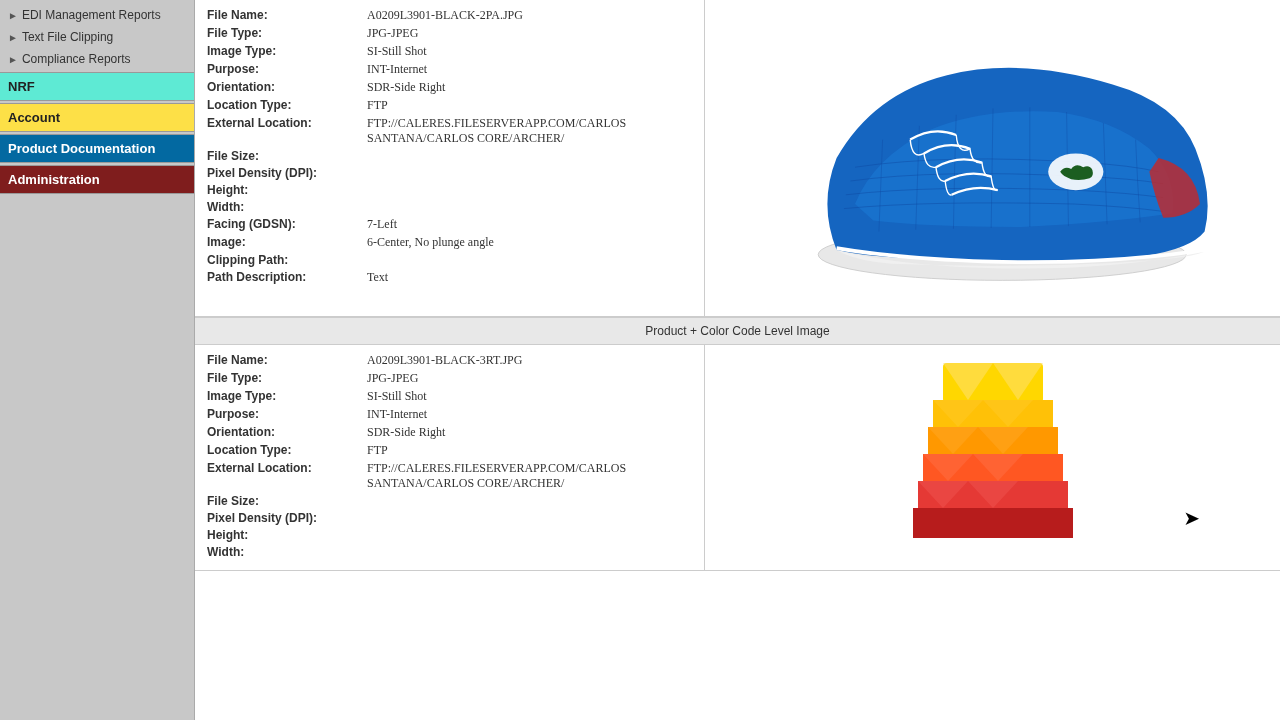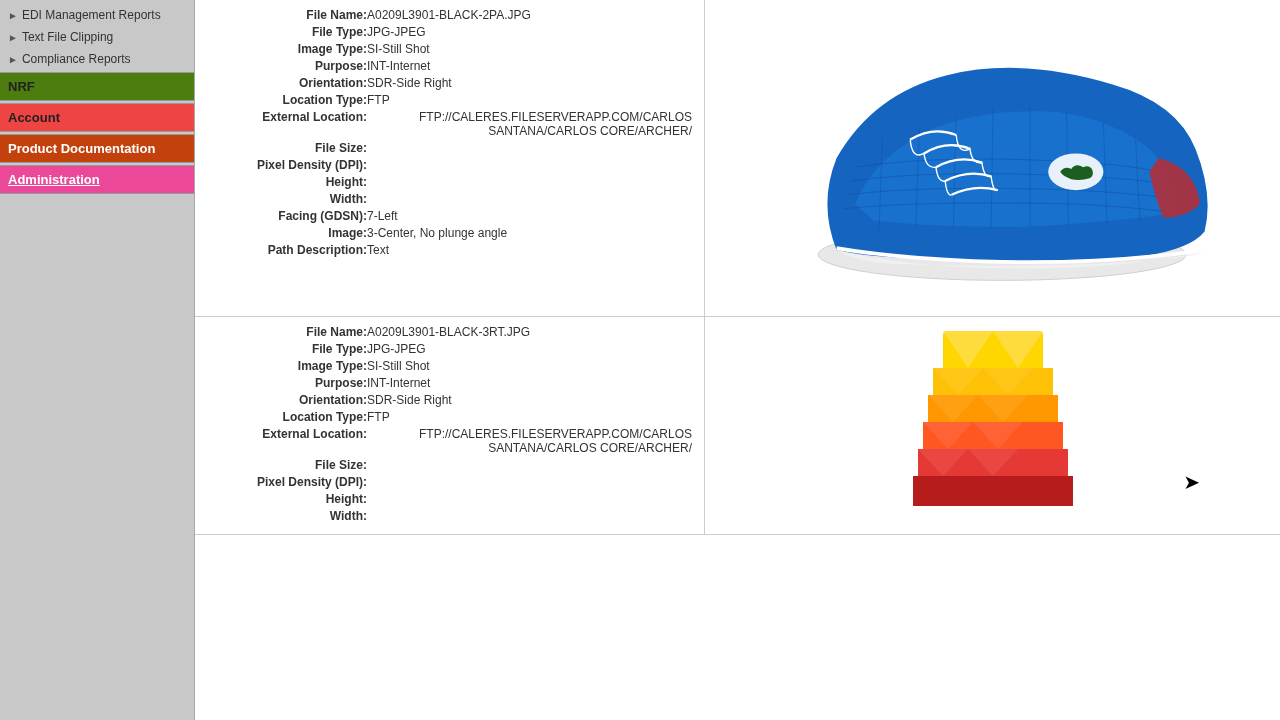--- a/index.html
+++ b/index.html
@@ -37,49 +37,47 @@
       font-size: 13px;
       font-weight: bold;
       color: #222;
       border-top: 1px solid #999;
       border-bottom: 1px solid #999;
       cursor: pointer;
       margin-top: 2px;
     }
 
     .sidebar-section-header.nrf {
-      background: #4d7c0f;
+      background: #5eead4;
     }
 
     .sidebar-section-header.account {
-      background: #ef4444;
+      background: #fde047;
     }
 
     .sidebar-section-header.product-doc {
-      background: #c2410c;
+      background: #0369a1;
       color: #fff;
     }
 
     .sidebar-section-header.administration {
-      background: #ec4899;
+      background: #7f1d1d;
       color: #fff;
-      text-decoration: underline;
     }
 
     
     #main {
       flex: 1;
       overflow-y: auto;
       background: #fff;
     }
 
     .detail-section {
       display: flex;
       border-bottom: 1px solid #ccc;
-      text-align: right;
     }
 
     .detail-left {
       width: 510px;
       min-width: 510px;
       padding: 8px 12px;
       border-right: 1px solid #ccc;
     }
 
     .detail-right {
@@ -100,20 +98,21 @@
 
     .detail-label {
       width: 160px;
       min-width: 160px;
       font-weight: bold;
       color: #333;
     }
 
     .detail-value {
       color: #333;
+      font-family: Liberation Serif, serif;
     }
 
     .section-header-row {
       background: #e8e8e8;
       text-align: center;
       padding: 6px;
       font-size: 12px;
       color: #333;
       border-bottom: 1px solid #ccc;
       border-top: 1px solid #ccc;
@@ -225,21 +224,25 @@
         <div class="detail-row">
           <span class="detail-label">Width:</span>
           <span class="detail-value"></span>
         </div>
         <div class="detail-row">
           <span class="detail-label">Facing (GDSN):</span>
           <span class="detail-value">7-Left</span>
         </div>
         <div class="detail-row">
           <span class="detail-label">Image:</span>
-          <span class="detail-value">3-Center, No plunge angle</span>
+          <span class="detail-value">6-Center, No plunge angle</span>
+        </div>
+        <div class="detail-row">
+          <span class="detail-label">Clipping Path:</span>
+          <span class="detail-value"></span>
         </div>
         <div class="detail-row">
           <span class="detail-label">Path Description:</span>
           <span class="detail-value">Text</span>
         </div>
       </div>
     <div class="detail-right">
 
       <div class="shoe-image-container">
         <svg viewBox="0 0 500 300" xmlns="http://www.w3.org/2000/svg" class="shoe-svg">
@@ -280,20 +283,23 @@
           <path d="M323,165 Q328,158 335,162 Q340,155 348,160 Q355,157 358,163 Q360,170 355,172 Q345,175 335,173 Q326,170 323,165Z" fill="#1B5E20"></path>
 
           <path d="M80,248 Q150,260 260,263 Q380,265 480,250" stroke="white" stroke-width="4" fill="none"></path>
 
           <path d="M80,250 Q150,268 260,270 Q380,272 480,252 Q460,260 380,264 Q260,270 140,265 Q100,262 80,250Z" fill="#f0f0f0"></path>
         </svg>
       </div>
     </div>
   </div>
 
+  <div class="section-header-row">
+    <span>Product + Color Code Level Image</span>
+  </div>
 
   <div class="detail-section">
     <div class="detail-left">
 
         <div class="detail-row">
           <span class="detail-label">File Name:</span>
           <span class="detail-value">A0209L3901-BLACK-3RT.JPG</span>
         </div>
         <div class="detail-row">
           <span class="detail-label">File Type:</span>

